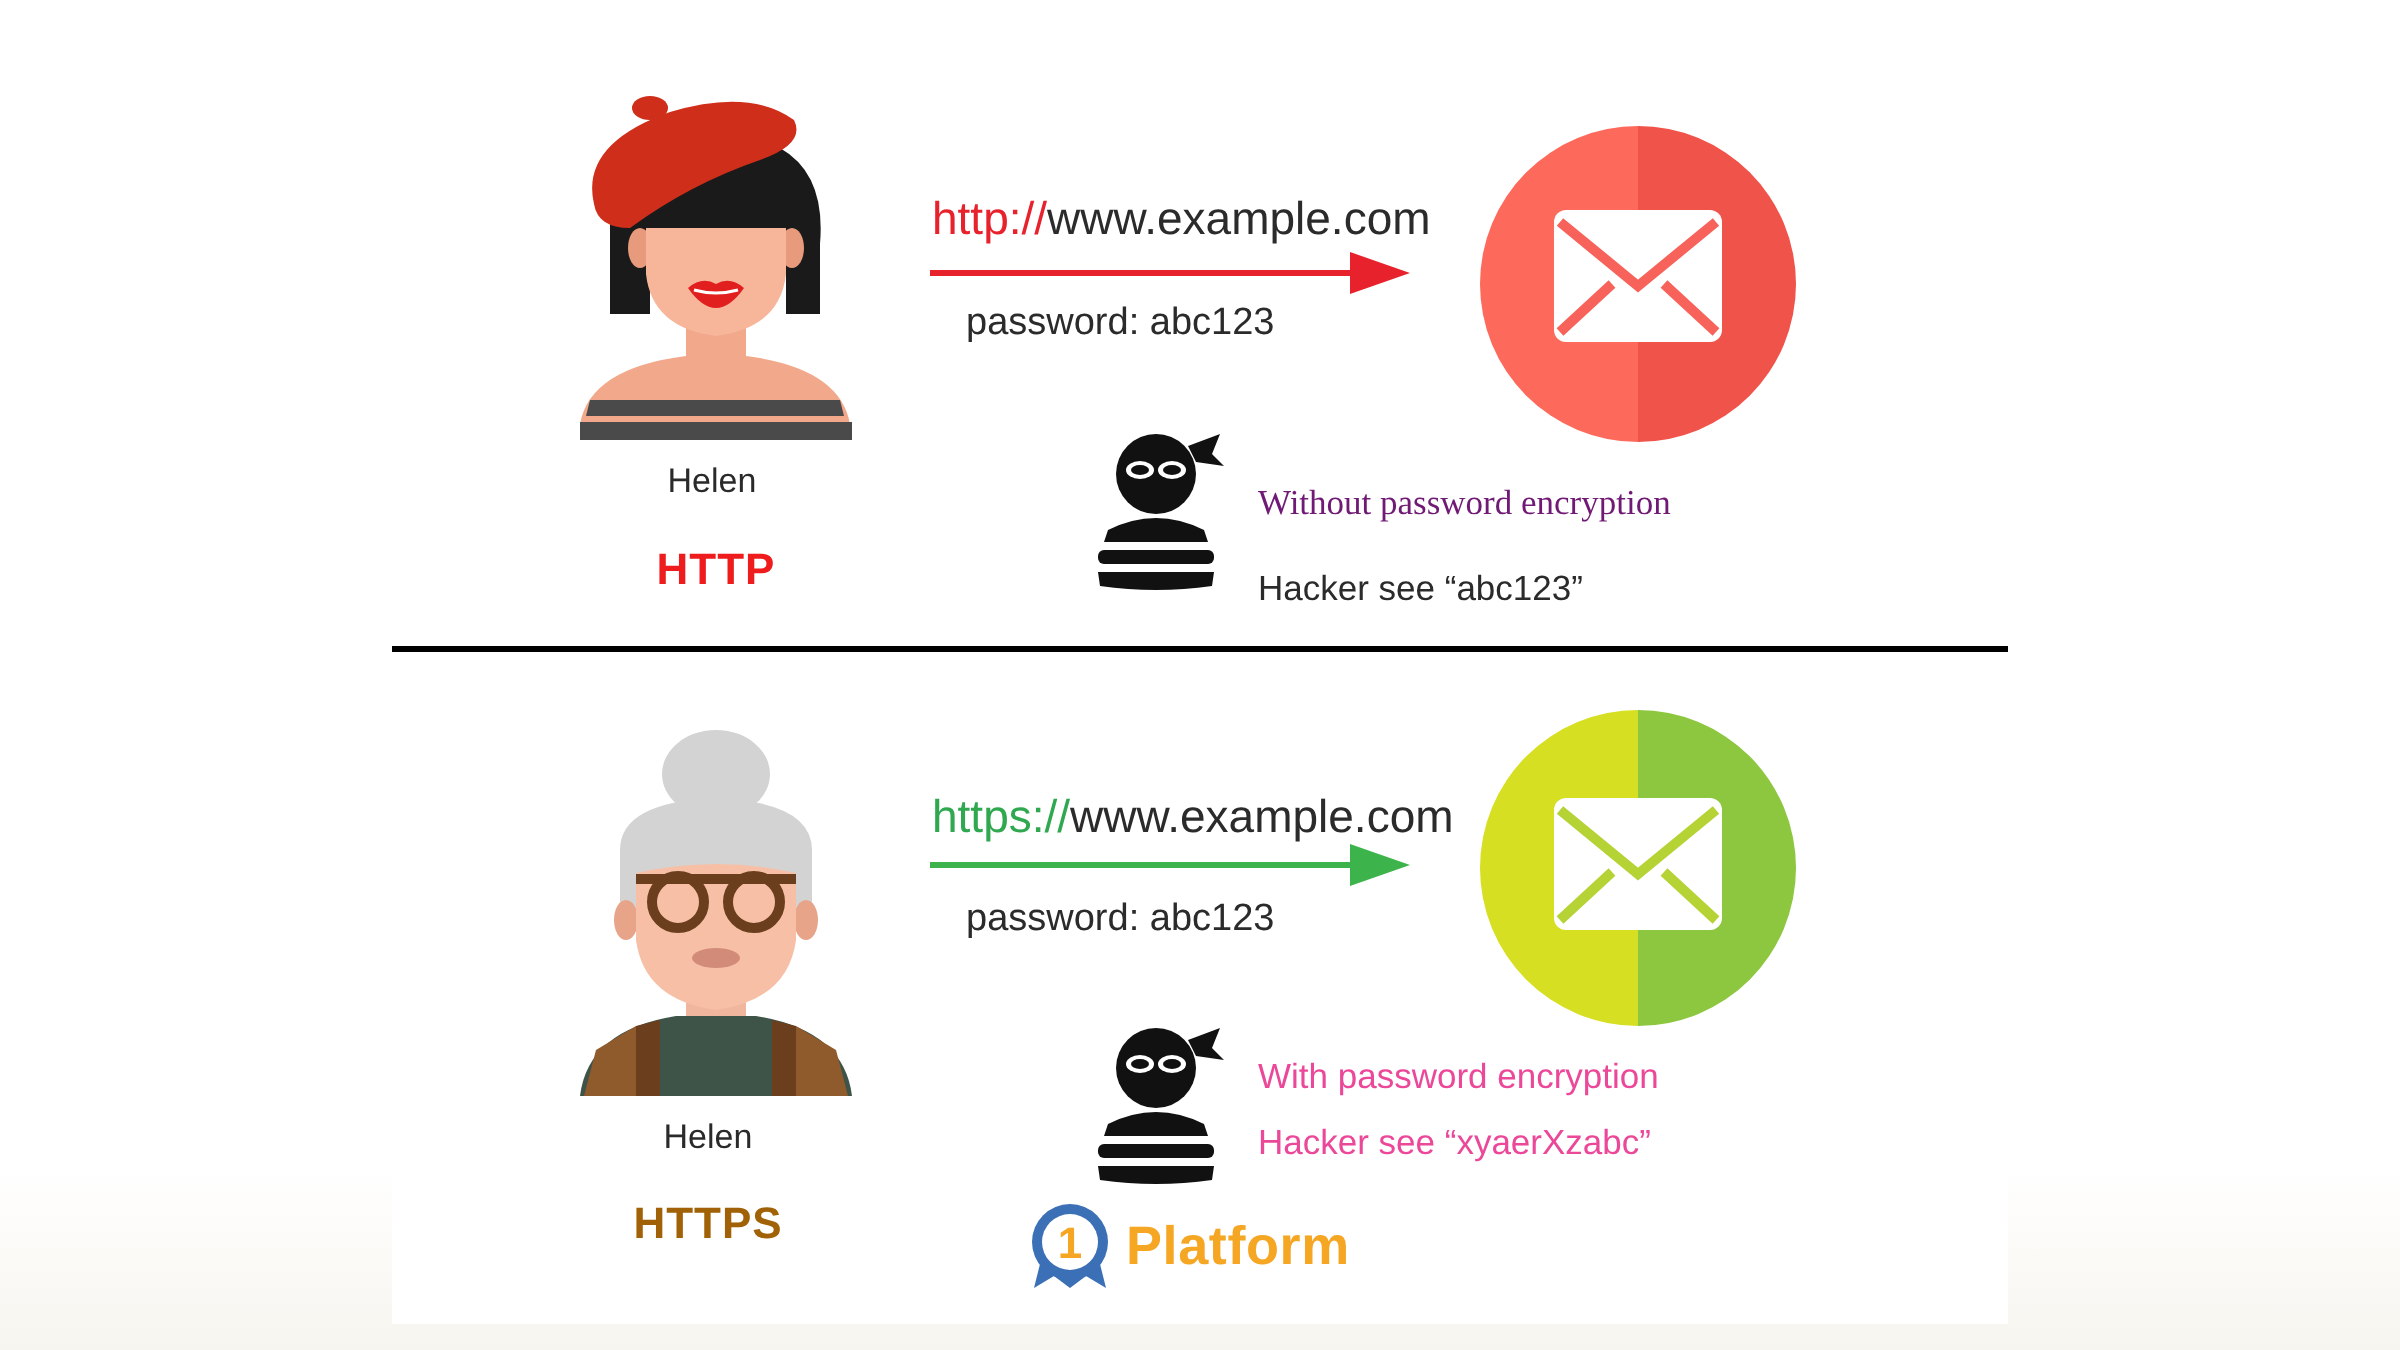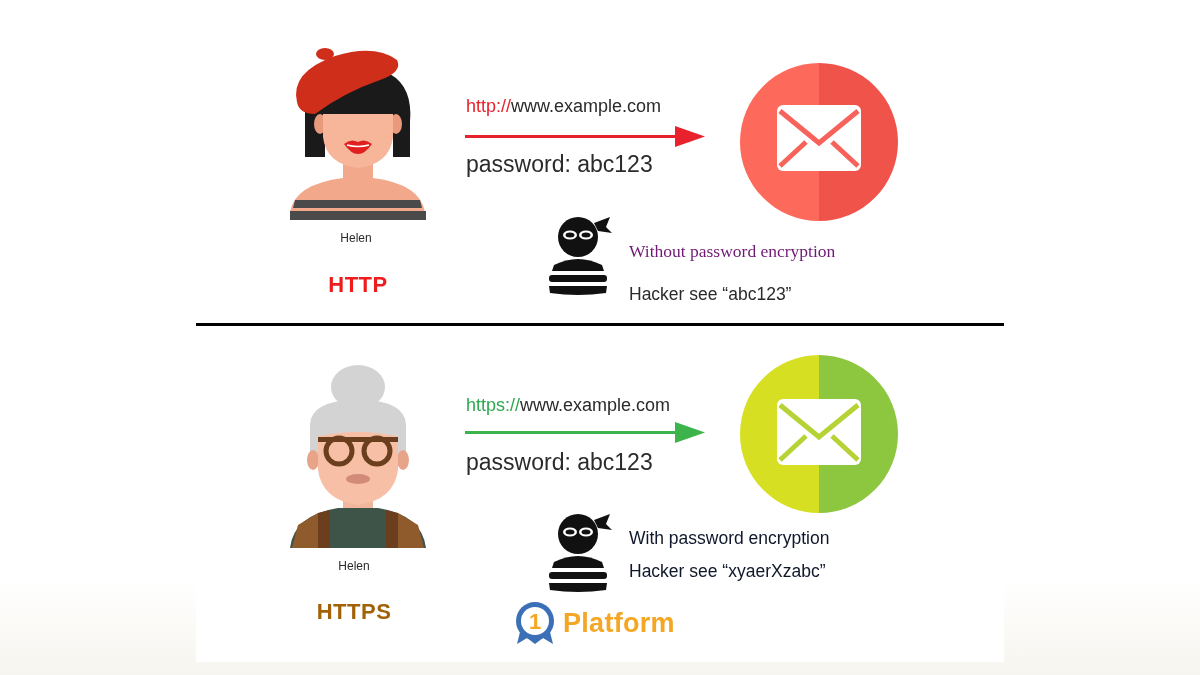--- a/index.html
+++ b/index.html
@@ -5,32 +5,32 @@
   html, body { margin:0; padding:0; }
   body {
     width:1200px; height:675px; position:relative; overflow:hidden;
     background: linear-gradient(to bottom, #ffffff 0%, #ffffff 86%, #f7f5ef 100%);
     font-family: "Liberation Sans", "DejaVu Sans", sans-serif;
   }
   .panel {
     position:absolute; left:196px; top:0; width:808px; height:662px; background:#ffffff;
   }
   .abs { position:absolute; }
-  .name { font-size:12px; color:#2a2a2a; text-align:center; width:140px; }
+  .name { font-size:17px; color:#2a2a2a; text-align:center; width:140px; }
   .proto { font-size:22px; font-weight:bold; text-align:center; width:140px; letter-spacing:0.5px; }
   .proto.http { color:#ee1c1c; }
   .proto.https { color:#a16207; }
-  .url { font-size:18px; color:#2b2b2b; white-space:nowrap; }
+  .url { font-size:23px; color:#2b2b2b; white-space:nowrap; }
   .url .scheme-http { color:#e8222c; }
   .url .scheme-https { color:#2fa84f;text-align:center; }
-  .pw { font-size:23px; color:#2b2b2b; white-space:nowrap; }
+  .pw { font-size:19px; color:#2b2b2b; white-space:nowrap;margin-left:17px; }
   .msg { font-size:17.5px; white-space:nowrap; }
   .red { color:#701a75;font-family:Liberation Serif, serif; }
   .dark { color:#2b2b2b; }
-  .green { color:#0f172a; }
+  .green { color:#ec4899; }
   .divider { position:absolute; left:196px; top:323px; width:808px; height:3px; background:#000; }
   .logo-text { font-size:27px; font-weight:bold; color:#f5a623; letter-spacing:0.3px; }
 </style>
 </head>
 <body>
 
 <div class="panel"></div>
 
 <div>
 

